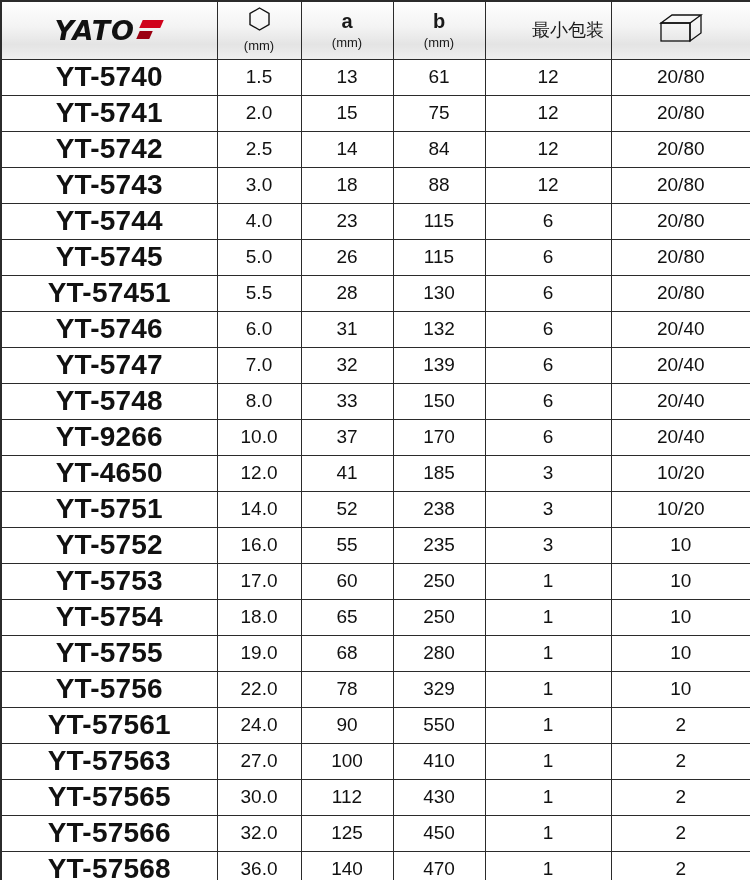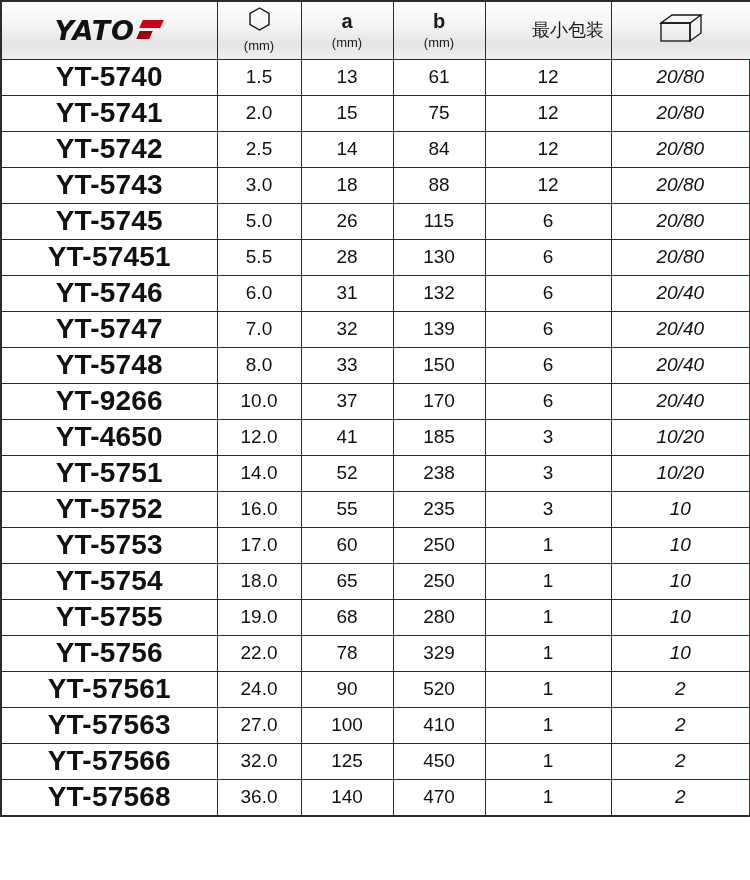--- a/index.html
+++ b/index.html
@@ -131,22 +131,21 @@
     font-size: 19px;
     color: #111111;
   }
   tbody td.code {
     font-weight: bold;
     font-size: 28px;
     letter-spacing: 0.2px;
     border-left: 2px solid #2b2b2b;
   }
   tbody td.last {
-    border-right: 4px solid #14532d;
-    font-style: italic;
+    border-right: 2px solid #14532d;
   }
   tbody tr.lastrow td {
     border-bottom: 2px solid #2b2b2b;
   }
 </style>
 </head>
 <body>
 
 <div class="sheet">
   <table class="spec">
@@ -226,20 +225,28 @@
         </tr>
         <tr>
           <td class="code">YT-5743</td>
           <td>3.0</td>
           <td>18</td>
           <td>88</td>
           <td>12</td>
           <td class="last">20/80</td>
         </tr>
         <tr>
+          <td class="code">YT-5744</td>
+          <td>4.0</td>
+          <td>23</td>
+          <td>115</td>
+          <td>6</td>
+          <td class="last">20/80</td>
+        </tr>
+        <tr>
           <td class="code">YT-5745</td>
           <td>5.0</td>
           <td>26</td>
           <td>115</td>
           <td>6</td>
           <td class="last">20/80</td>
         </tr>
         <tr>
           <td class="code">YT-57451</td>
           <td>5.5</td>
@@ -333,29 +340,37 @@
           <td>22.0</td>
           <td>78</td>
           <td>329</td>
           <td>1</td>
           <td class="last">10</td>
         </tr>
         <tr>
           <td class="code">YT-57561</td>
           <td>24.0</td>
           <td>90</td>
-          <td>520</td>
+          <td>550</td>
           <td>1</td>
           <td class="last">2</td>
         </tr>
         <tr>
           <td class="code">YT-57563</td>
           <td>27.0</td>
           <td>100</td>
           <td>410</td>
+          <td>1</td>
+          <td class="last">2</td>
+        </tr>
+        <tr>
+          <td class="code">YT-57565</td>
+          <td>30.0</td>
+          <td>112</td>
+          <td>430</td>
           <td>1</td>
           <td class="last">2</td>
         </tr>
         <tr>
           <td class="code">YT-57566</td>
           <td>32.0</td>
           <td>125</td>
           <td>450</td>
           <td>1</td>
           <td class="last">2</td>

